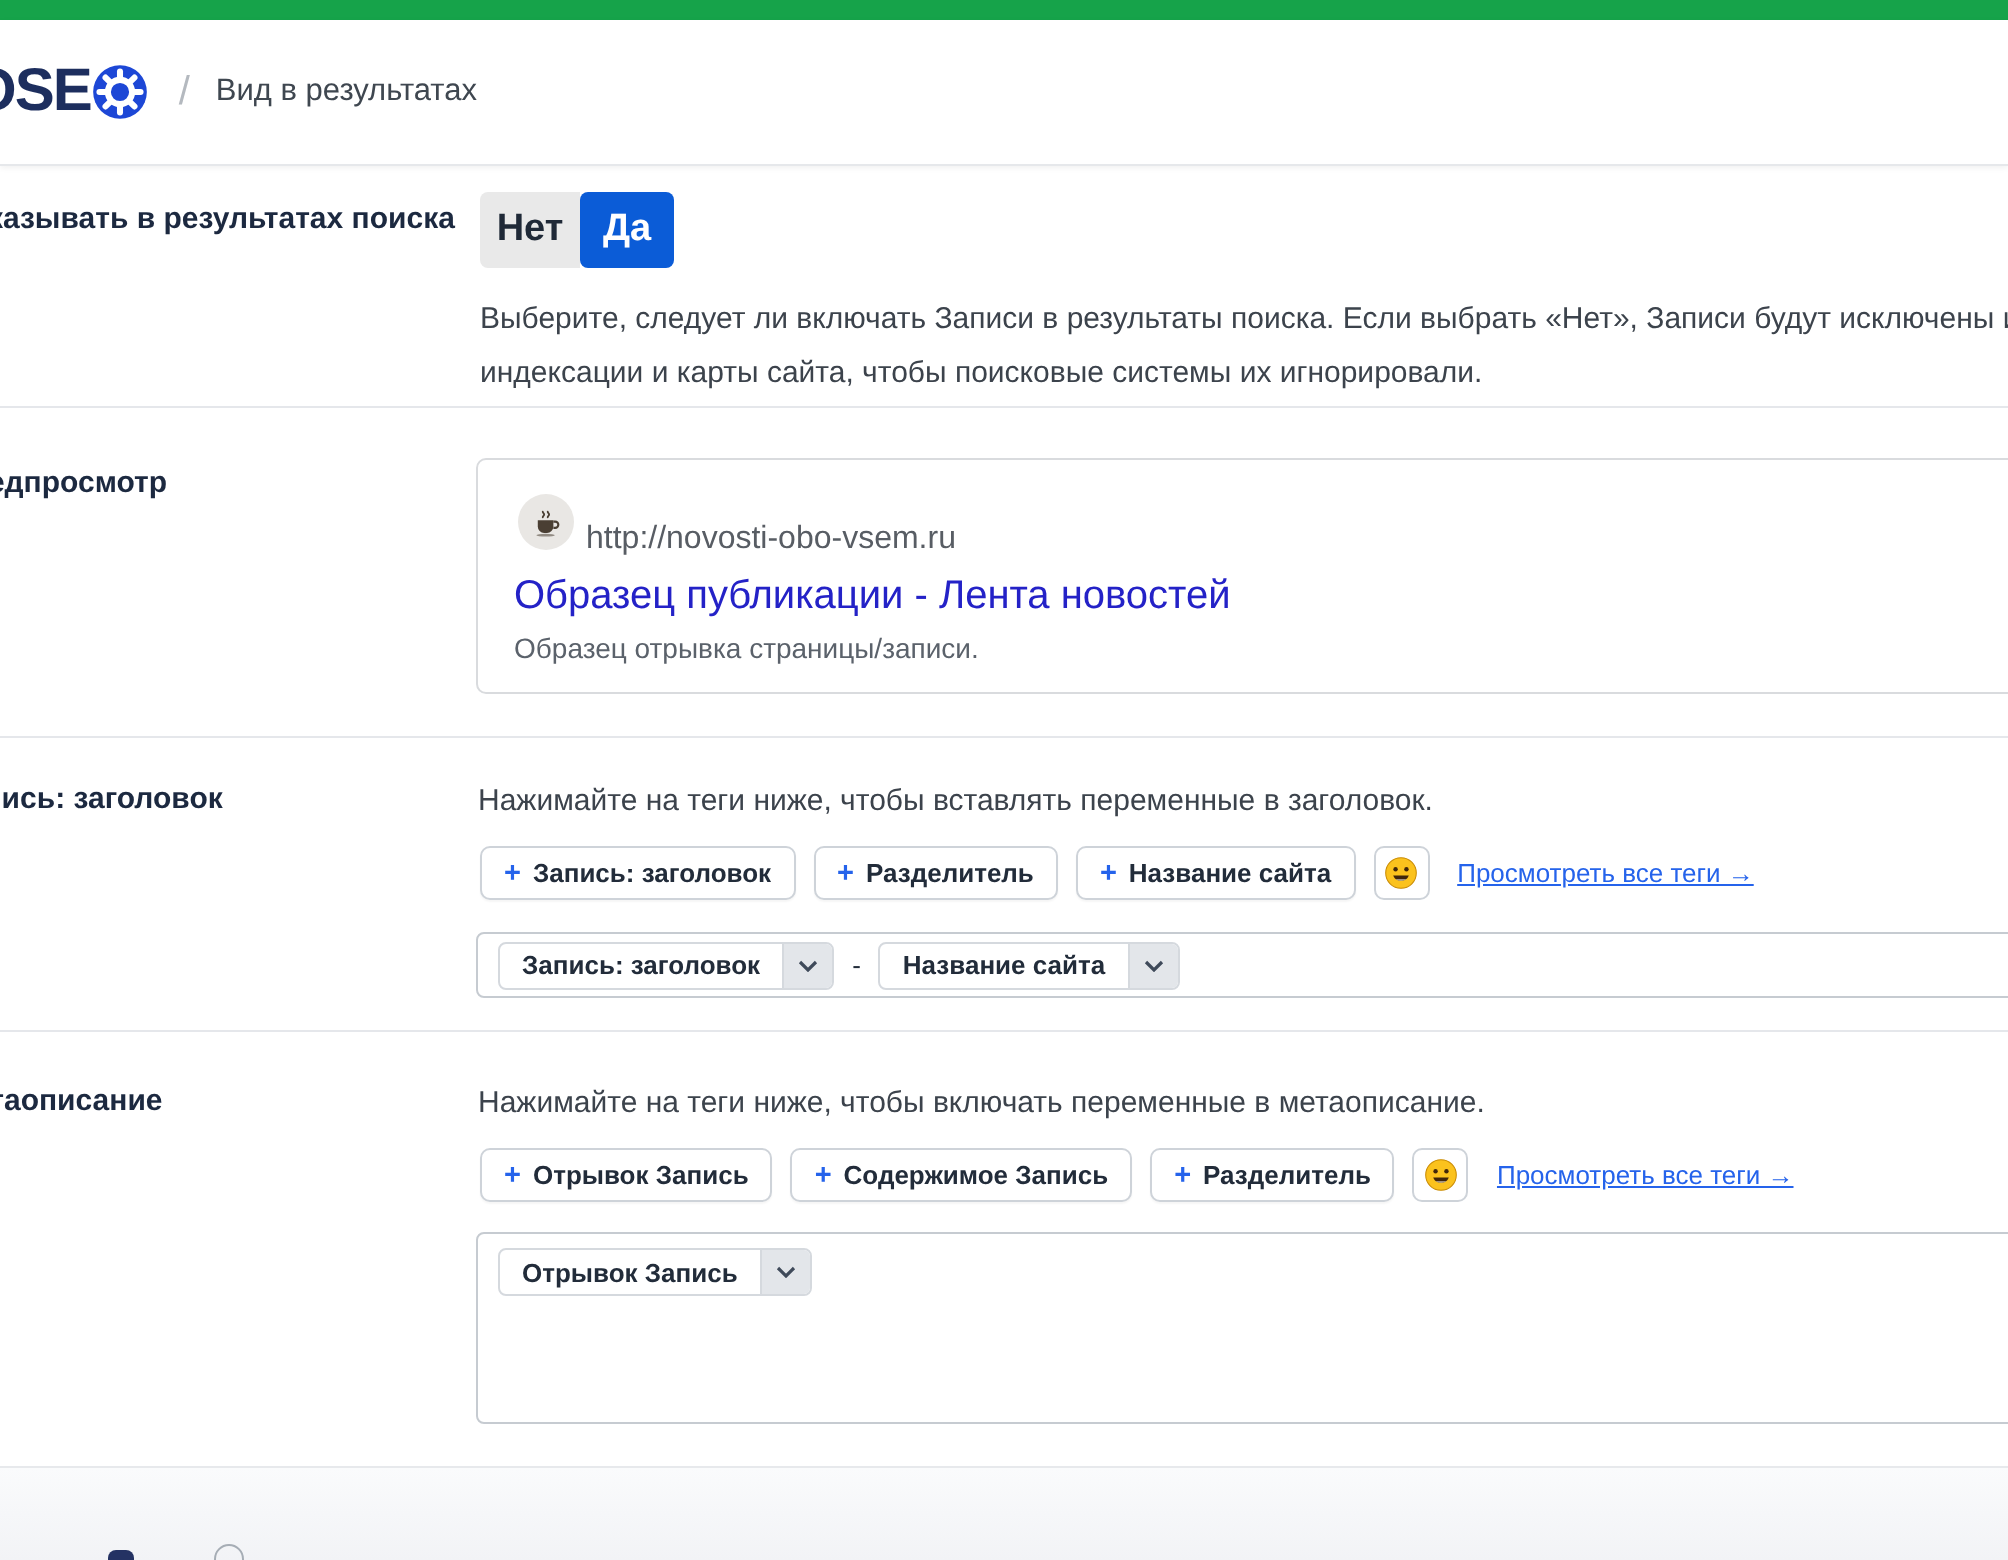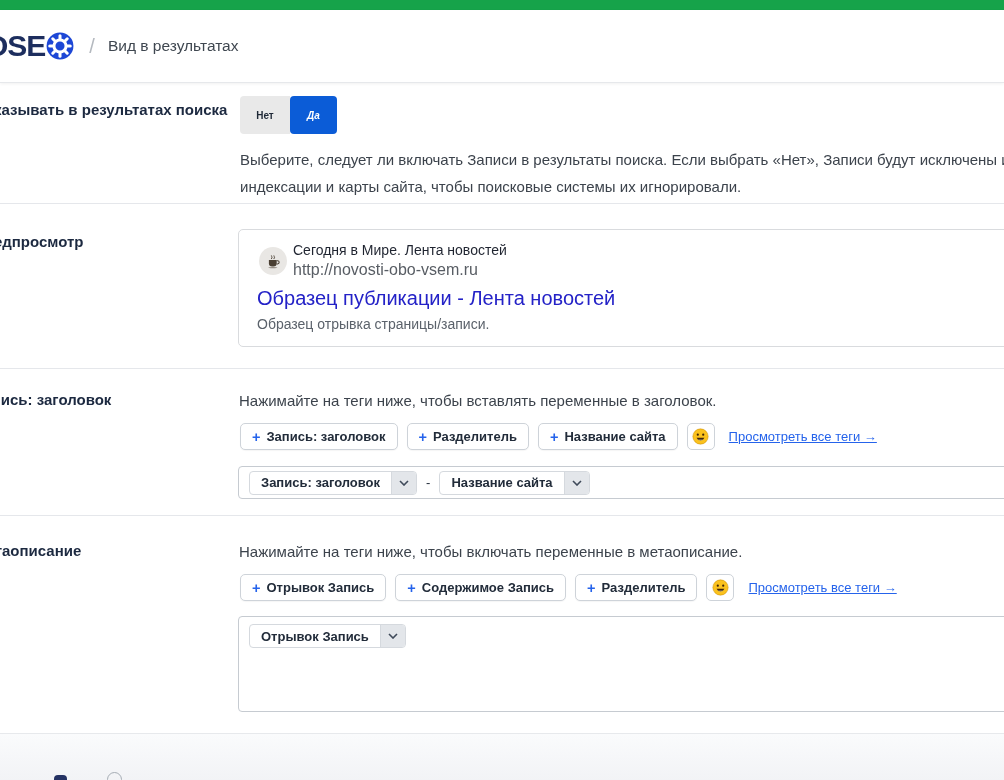--- a/index.html
+++ b/index.html
@@ -23,23 +23,23 @@
   
   .row-label { position:absolute; left:-26px; white-space:nowrap; font-size:15px;
                font-weight:700; color:#1c2940; }
 
   
   .hr { position:absolute; left:0; width:1004px; height:1px; background:#e5e7eb; }
 
   
   .toggle { position:absolute; left:240px; top:96px; display:flex; }
   .tgl { height:38px; display:flex; align-items:center; justify-content:center;
-         font-size:10px; font-weight:600; cursor:pointer; border:none; }
+         font-size:19px; font-weight:600; cursor:pointer; border:none; }
   .tgl-no { width:50px; background:#e9e9e9; color:#1f2937; border-radius:4px 0 0 4px; }
-  .tgl-yes { width:47px; background:#0b5cd7; color:#fff; border-radius:4px;font-style:italic; }
+  .tgl-yes { width:47px; background:#0b5cd7; color:#fff; border-radius:4px; }
 
   .desc { position:absolute; left:240px; top:146px; font-size:15px; color:#3c434c;
           line-height:27px; white-space:nowrap; }
 
   
   .preview-box { position:absolute; left:238px; top:229px; width:830px; height:118px;
                  background:#fff; border:1px solid #d9dbde; border-radius:5px; }
   .favicon { position:absolute; left:20px; top:17px; width:28px; height:28px; border-radius:50%;
              background:#e9e7e4; display:flex; align-items:center; justify-content:center; }
   .pv-site { position:absolute; left:54px; top:12px; font-size:14px; color:#1f2430; }
@@ -134,21 +134,20 @@
   <div class="preview-box">
     <div class="favicon">
       <svg viewBox="0 0 24 24" width="17" height="17">
         <path d="M5.5 10h11v4.5a4.5 4.5 0 0 1-4.5 4.5h-2a4.5 4.5 0 0 1-4.5-4.5z" fill="#4a3f33"></path>
         <path d="M16.5 11h1.3a2.2 2.2 0 0 1 0 4.4h-1.3" fill="none" stroke="#4a3f33" stroke-width="1.5"></path>
         <path d="M9 8c0-1 1-1 1-2s-1-1-1-2" fill="none" stroke="#4a3f33" stroke-width="1.3" stroke-linecap="round"></path>
         <path d="M12.5 8c0-1 1-1 1-2s-1-1-1-2" fill="none" stroke="#4a3f33" stroke-width="1.3" stroke-linecap="round"></path>
         <ellipse cx="11" cy="20.6" rx="6.5" ry="1" fill="#4a3f33" opacity="0.55"></ellipse>
       </svg>
     </div>
-    <div class="pv-site">Сегодня в Мире. Лента новостей</div>
     <div class="pv-url">http://novosti-obo-vsem.ru</div>
     <div class="pv-title">Образец публикации - Лента новостей</div>
     <div class="pv-exc">Образец отрывка страницы/записи.</div>
   </div>
 
   <div class="hr" style="top:368px;"></div>
 
   <div class="row-label" style="top:391px;">Запись: заголовок</div>
 
   <div class="help" style="top:392px;">Нажимайте на теги ниже, чтобы вставлять переменные в заголовок.</div>

